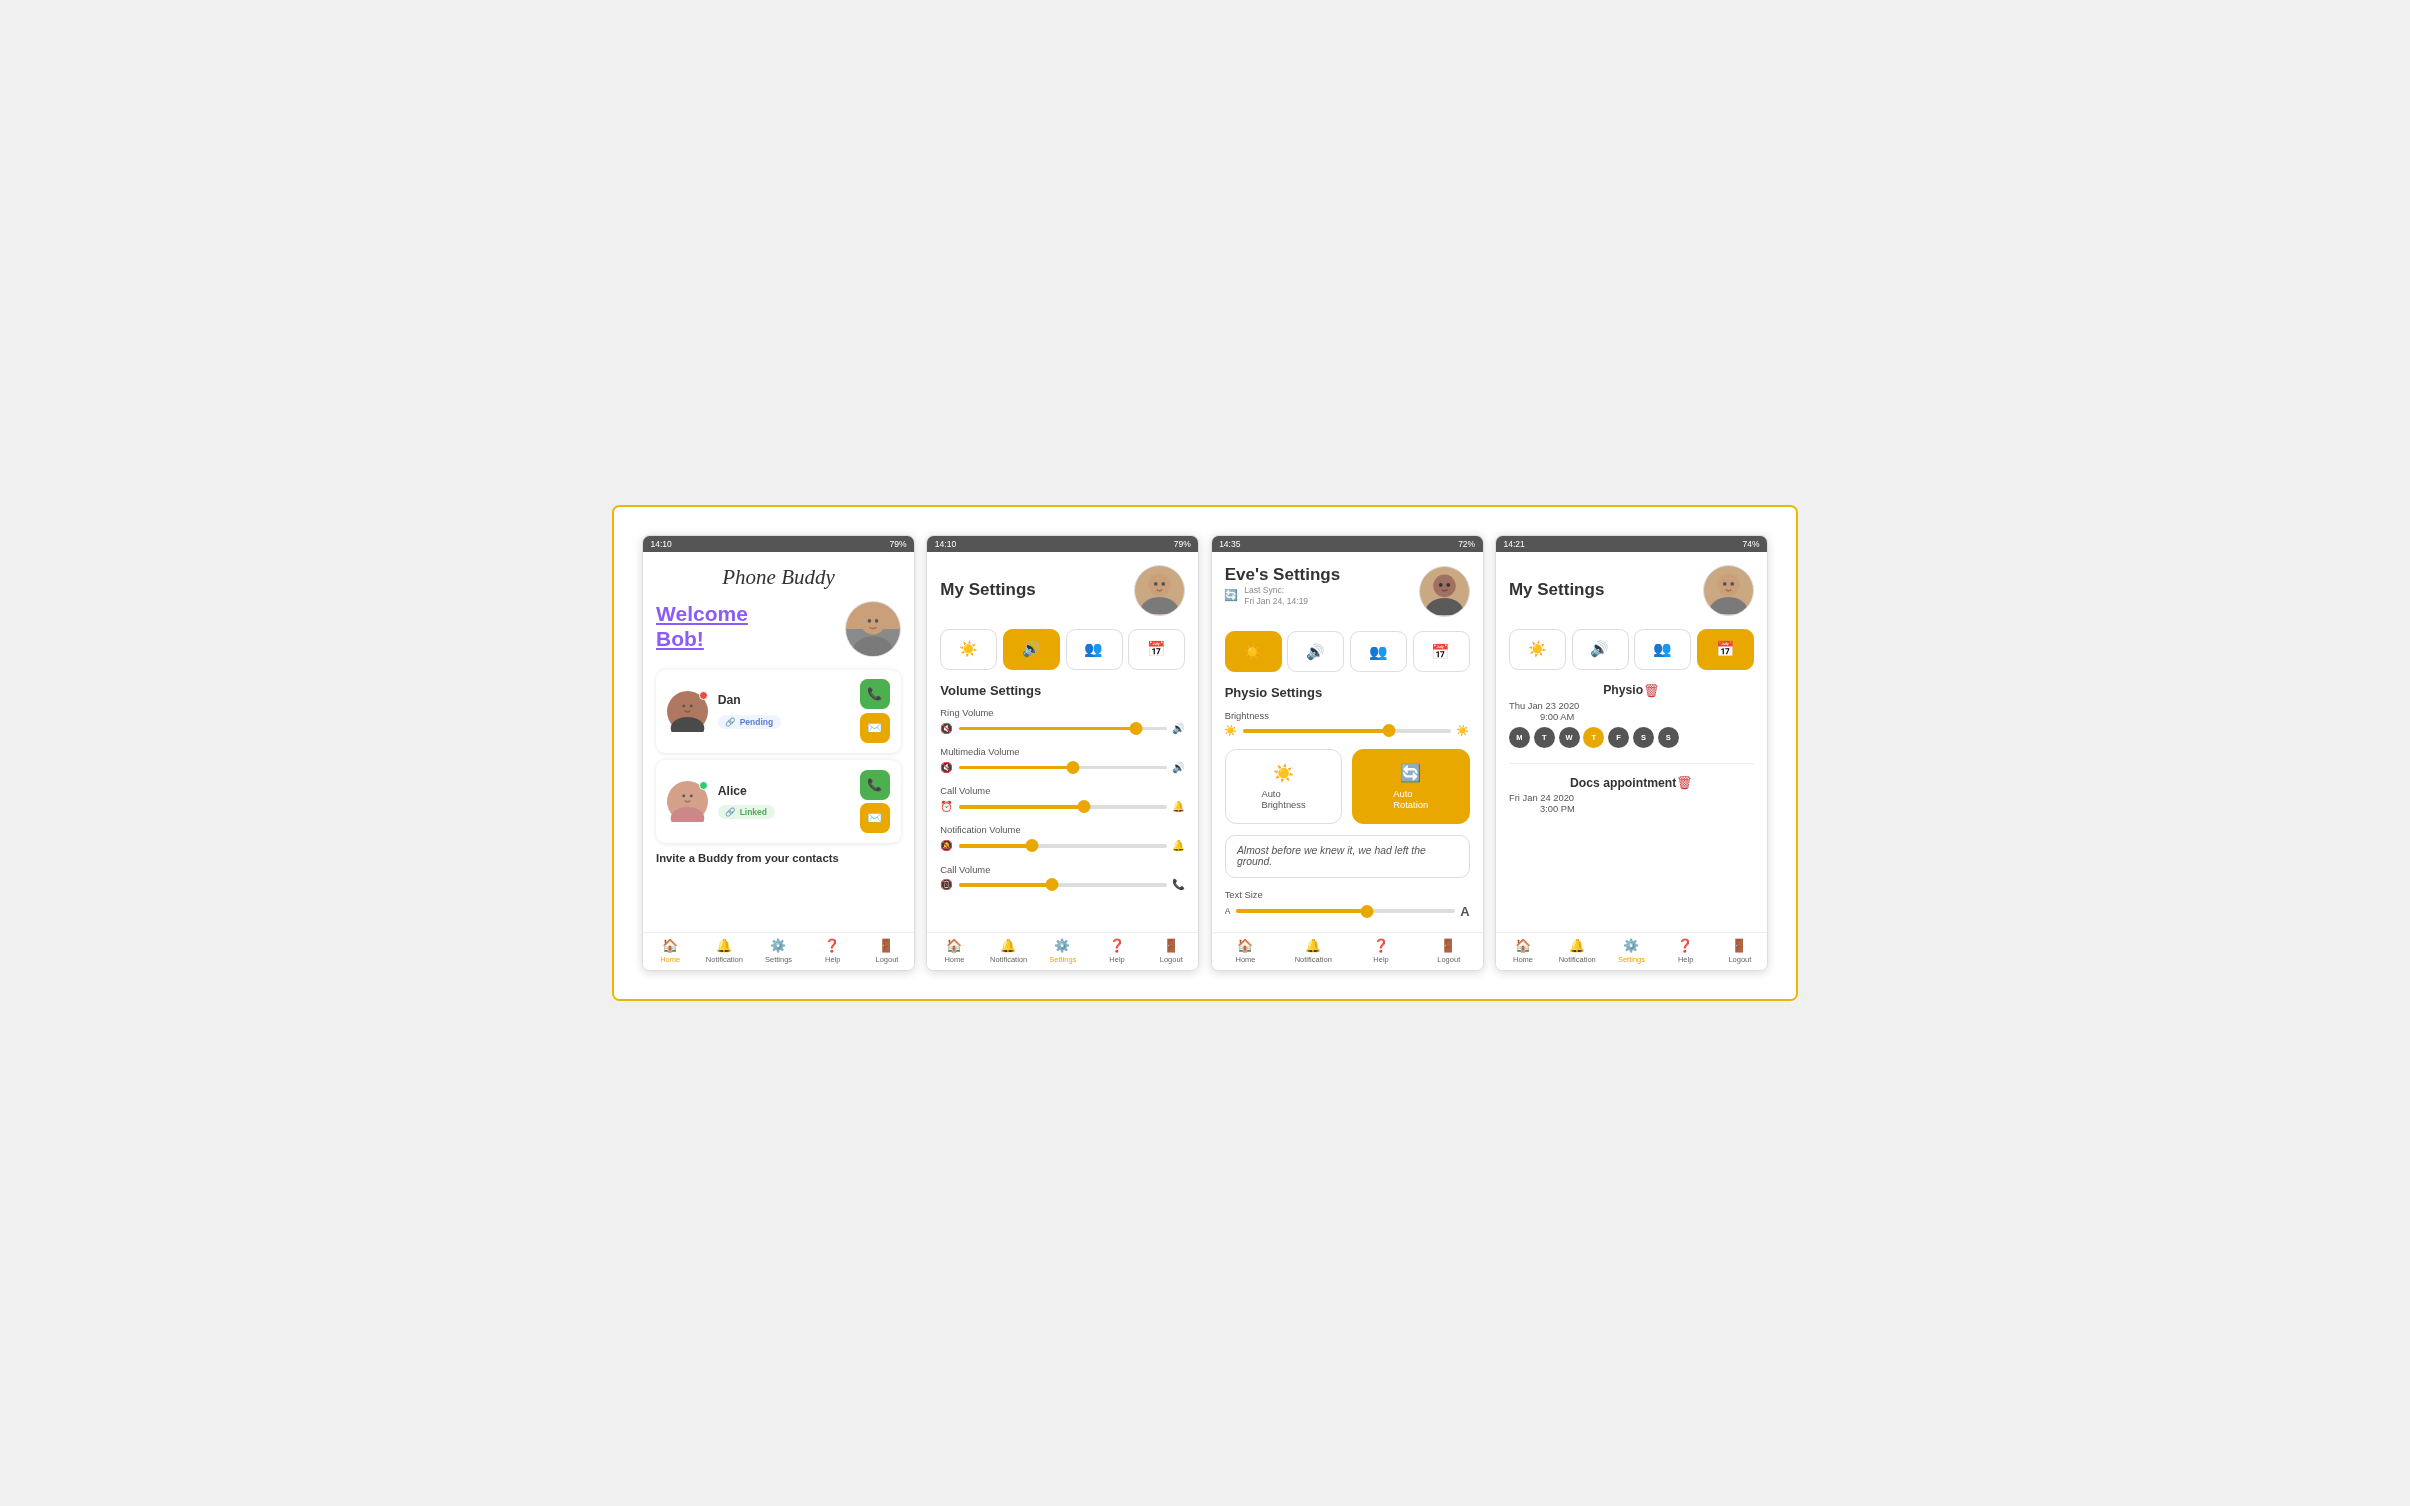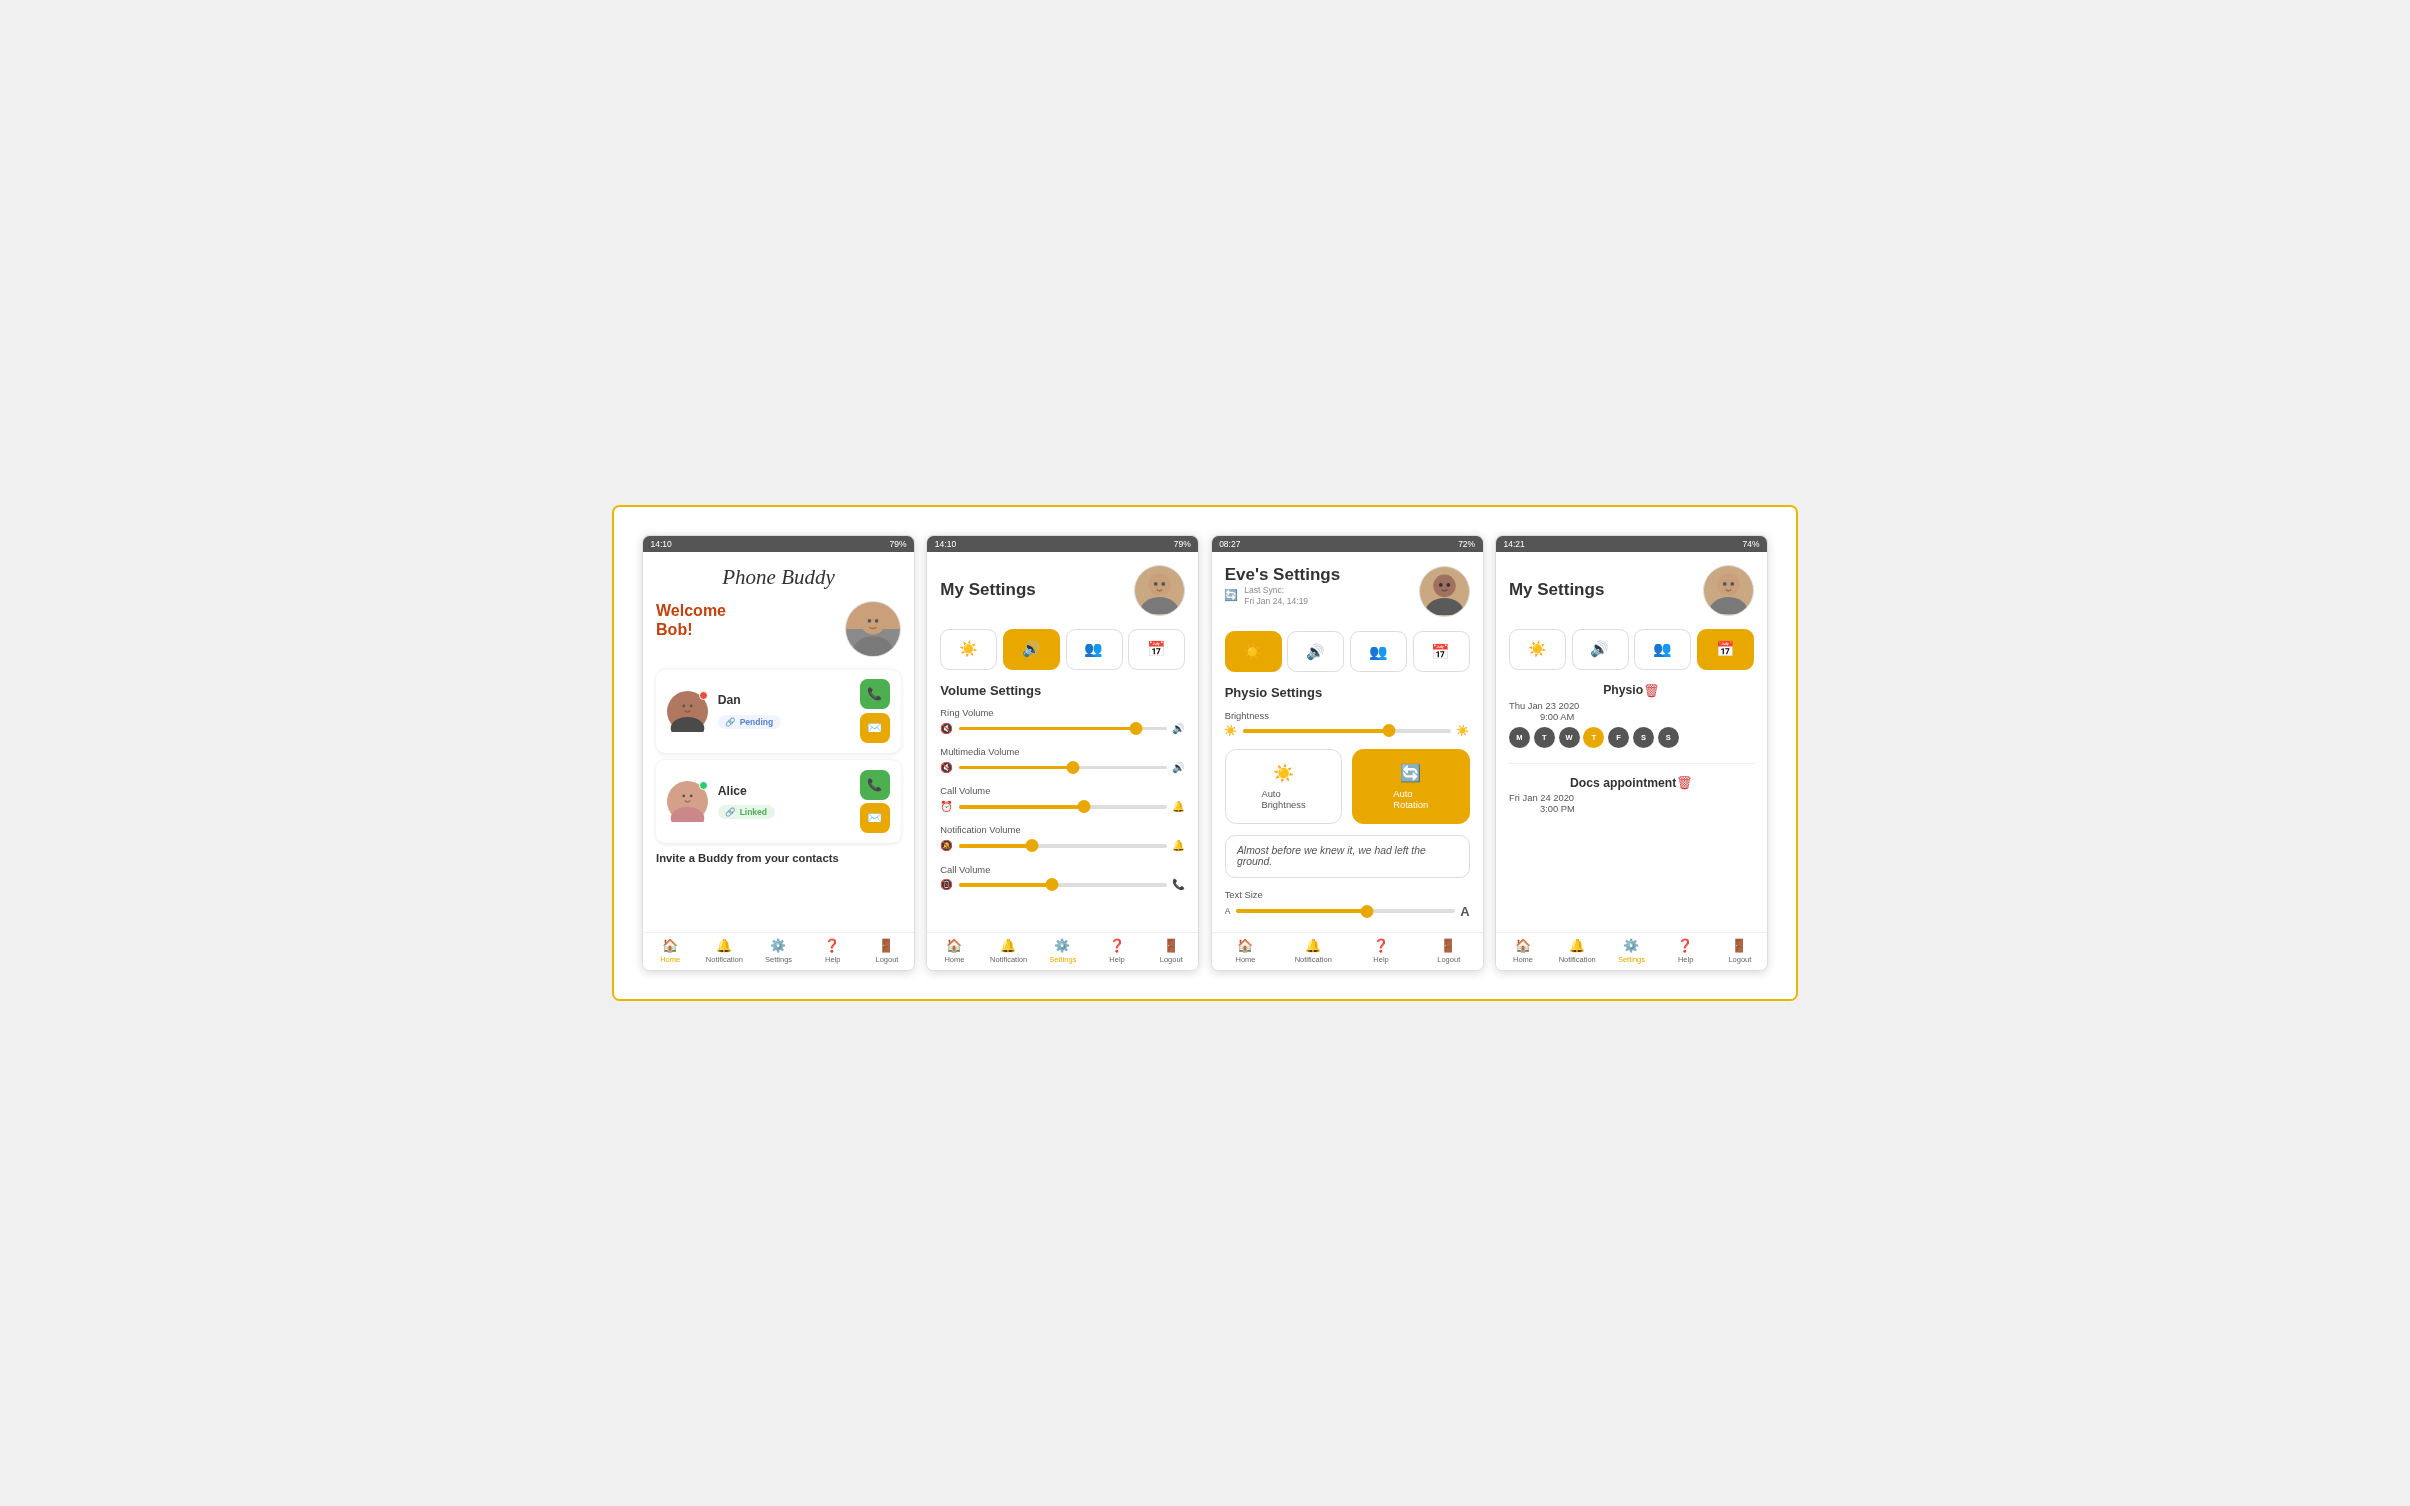--- a/index.html
+++ b/index.html
@@ -77,24 +77,25 @@
       margin-bottom: 11.3px;
       font-style: italic;
     }
     .welcome-row {
       display: flex;
       justify-content: space-between;
       align-items: flex-start;
       margin-bottom: 13px;
     }
     .welcome-text {
-      font-size: 16px;
+      font-size: 21px;
       font-weight: bold;
-      color: #c2410c;
+      color: #8b5cf6;
       line-height: 1.2;
+      text-decoration: underline;
     }
     .avatar-circle {
       width: 51px;
       height: 51px;
       border-radius: 50%;
       overflow: hidden;
       border: 1.9px solid #ddd;
       background: #c9a882;
       display: flex;
       align-items: center;
@@ -516,21 +517,21 @@
       </div>
       <div class="nav-item">
         <span class="nav-icon">🚪</span>
         <span>Logout</span>
       </div>
     </div>
   </div>
 
   <div class="phone-screen">
     <div class="status-bar">
-      <span class="left">08:27</span>
+      <span class="left">14:35</span>
       <span class="right">72%</span>
     </div>
     <div class="screen-content">
       <div class="settings-header">
         <div>
           <div class="settings-title">Eve's Settings</div>
           <div class="sync-row">
             <span class="sync-icon">🔄</span>
             <span class="sync-text">Last Sync:<br>Fri Jan 24, 14:19</span>
           </div>

